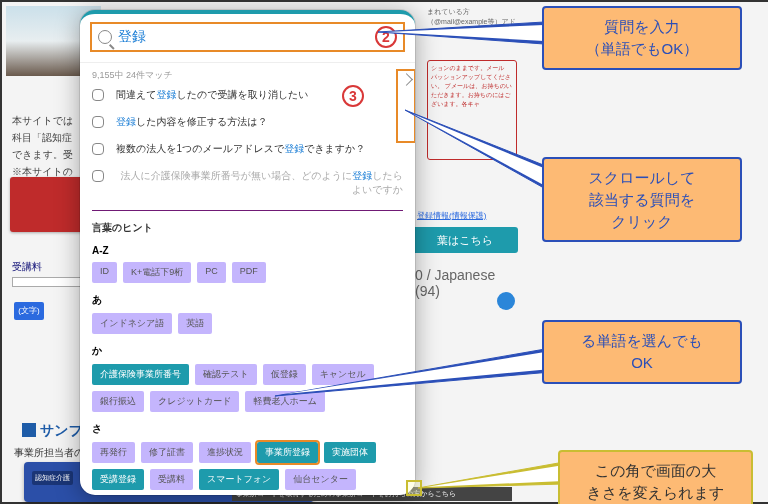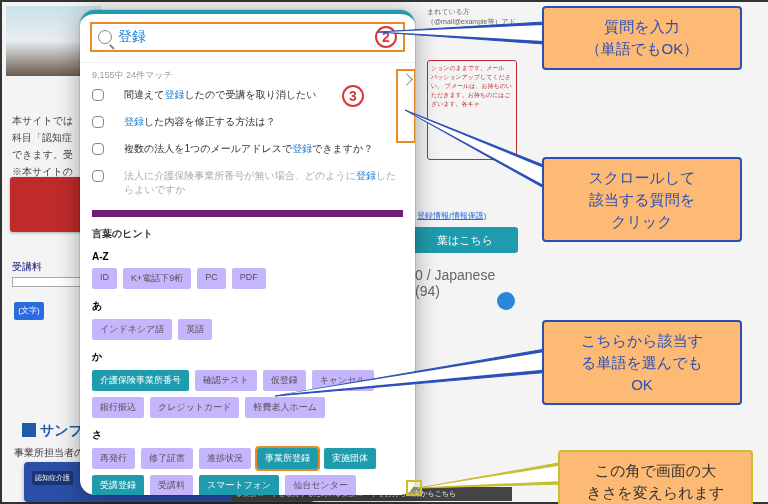--- a/index.html
+++ b/index.html
@@ -90,26 +90,26 @@
     display:flex;align-items:center;justify-content:center;
     color:#d93838;font-weight:bold;font-size:14px;
   }
   .hr { height:1px; background:#eee; margin:6px 0 4px;}
 
   .scroll-area {
     flex:1; overflow:hidden; position:relative;
     padding:2px 12px 6px;
   }
   .match-count { font-size:9px; color:#999; }
-  .qrow { display:flex; align-items:flex-start; gap:20px; padding:6px 0; font-size:10px; color:#333; border-bottom:1px solid transparent;}
+  .qrow { display:flex; align-items:flex-start; gap:12px; padding:6px 0; font-size:10px; color:#333; border-bottom:1px solid transparent;text-align:right;}
   .qrow .bubble { width:12px;height:12px;border:1.2px solid #888;border-radius:4px; flex:none; margin-top:1px;}
   .qrow .txt em { color:#1d7fd6; font-style:normal;}
   .qrow.dim { color:#aaa; }
 
-  .hinthead { border-top:7px solid #701a75; margin-top:6px; padding-top:10px; font-size:10px; color:#333; font-weight:bold;}
+  .hinthead { border-top:1px solid #701a75; margin-top:6px; padding-top:10px; font-size:10px; color:#333; font-weight:bold;}
   .grouplab { font-size:10px; font-weight:bold; margin:10px 0 6px;}
   .tags { display:flex; flex-wrap:wrap; gap:6px; }
   .tag {
     background:#c4b5fd; color:#555; font-size:9px;
     padding:4px 8px; border-radius:2px;
   }
   .tag.teal { background:#1e9bac; color:#fff;}
   .tag.hl { outline:2px solid #e88a28; outline-offset:0;}
   .scrollbox {
     position:absolute; top:2px; right:-1px; width:20px; height:74px;
@@ -268,21 +268,20 @@
   <div class="line">スクロールして</div>
   <div class="line">該当する質問を</div>
   <div class="line">クリック</div>
 </div>
 <svg class="leader" style="left:405px;top:110px" width="150" height="90">
   <polygon points="0,0 146,58 146,82"></polygon>
   <polygon class="inner" points="8,4 146,61 146,79"></polygon>
 </svg>
 
 <div class="callout" style="left:542px;top:320px;width:200px">
-  <div class="line">こちらから該当す</div>
   <div class="line">る単語を選んでも</div>
   <div class="line">OK</div>
 </div>
 <svg class="leader" style="left:275px;top:348px" width="280" height="50">
   <polygon points="0,48 276,0 276,24"></polygon>
   <polygon class="inner" points="10,46 276,3 276,21"></polygon>
 </svg>
 
 <div class="callout yellow" style="left:558px;top:450px;width:195px">
   <div class="line">この角で画面の大</div>

